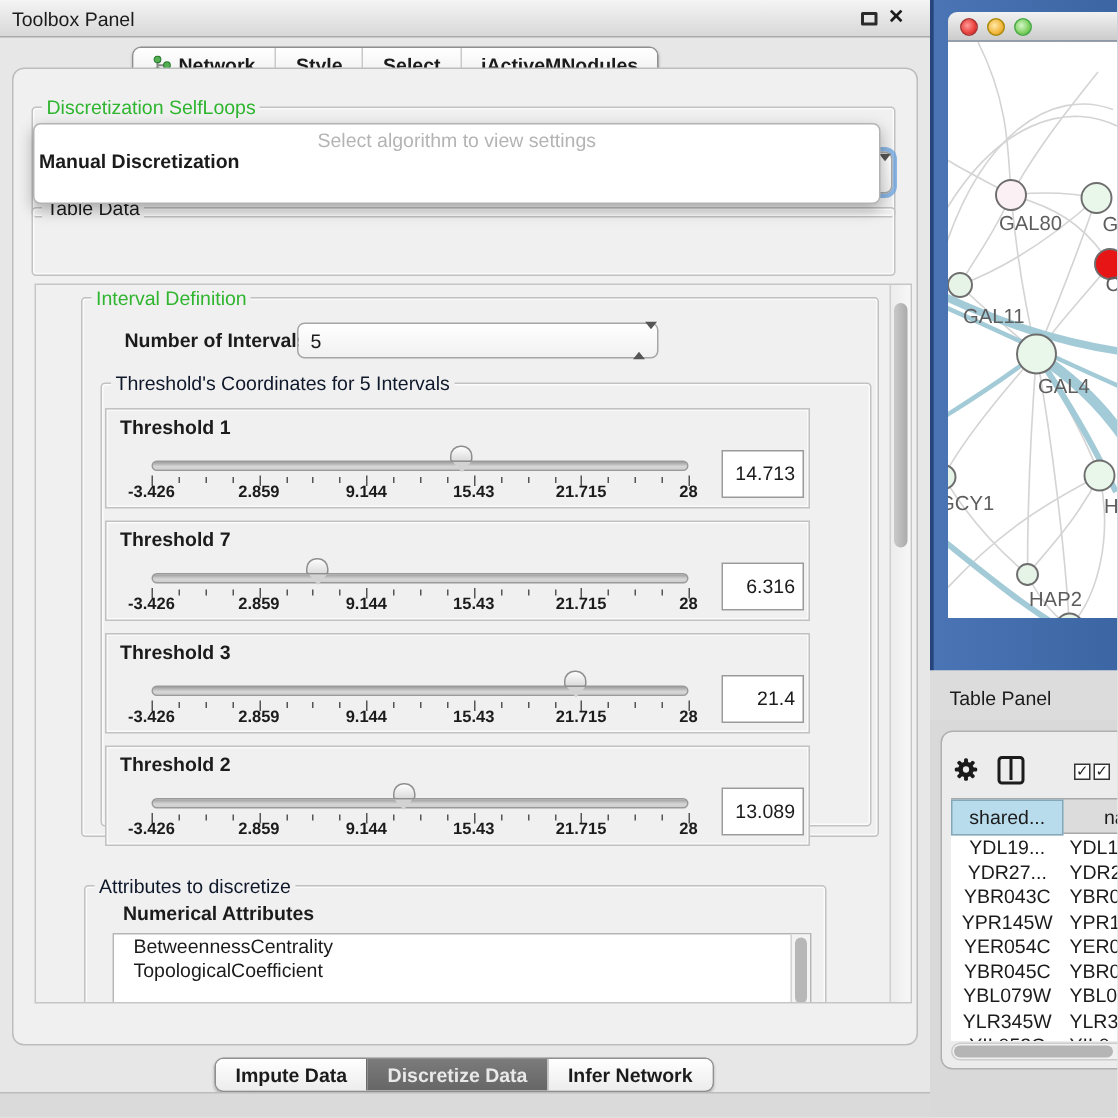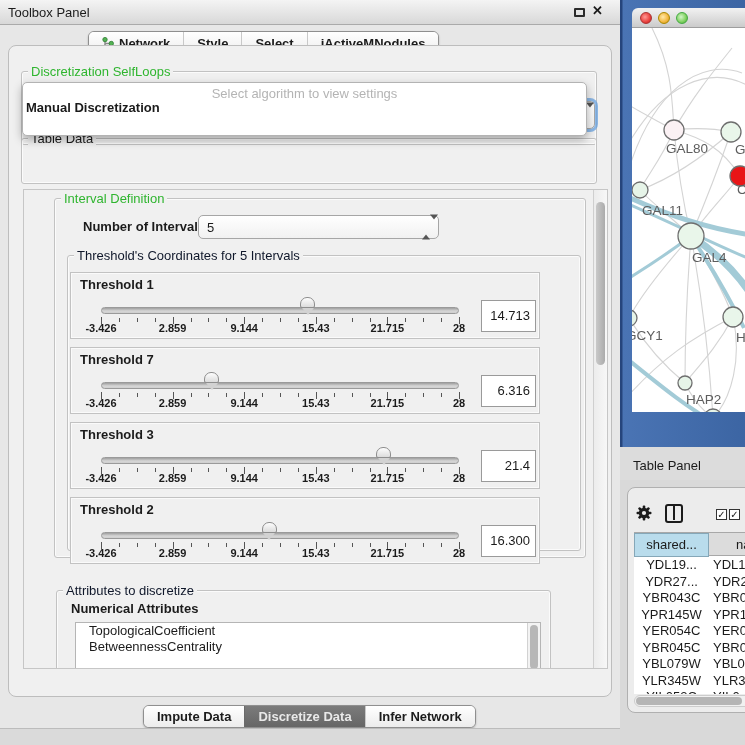--- a/index.html
+++ b/index.html
@@ -74,21 +74,21 @@
   .tick { position:absolute; width:1px; background:#555; }
   .tick-label { position:absolute; top:49px; transform:translateX(-50%); font-size:11px; font-weight:bold; }
   .thumb { position:absolute; top:24px; width:15px; height:11px; border:1px solid #8e8e8e;
     border-radius:7px 7px 2px 2px; background:linear-gradient(#fdfdfd,#dcdcdc); }
   .thumb::after { content:""; position:absolute; left:0.5px; top:10px; width:0; height:0;
     border-left:6px solid transparent; border-right:6px solid transparent; border-top:7px solid #d2d2d2; }
   .value-box { position:absolute; left:410px; top:27px; width:55px; height:32px; background:#fff;
     border:1px solid #9a9a9a; text-align:right; line-height:30px; padding-right:5px; }
 
   #attr-group { left:32px; top:400px; width:495px; height:200px; }
-  #attr-list-title { left:14px; top:10px; font-weight:bold; }
+  #attr-list-title { left:25px; top:10px; font-weight:bold; }
   #attr-list { left:18px; top:31px; width:466px; height:140px; background:#fff; border:1px solid #b5b5b5; }
   .attr-item { padding-left:13px; height:16px; line-height:16px; }
   #attr-scrollbar { position:absolute; right:0; top:0; width:13px; height:100%;
     background:#f3f3f3; border-left:1px solid #d2d2d2; }
   #attr-thumb { position:absolute; left:2px; top:2px; width:8px; height:44px;
     background:#b7b7b7; border-radius:4px; }
 
   #apply-btn { left:253px; top:672px; width:64px; height:21px; background:linear-gradient(#ffffff,#e9e9e9);
     border:1px solid #9a9a9a; border-radius:10px; text-align:center; line-height:19px; }
 
@@ -318,33 +318,33 @@
                   <div class="tick" style="left: 352.2px; top: 45px; height: 4px;"></div>
                   <div class="tick" style="left: 370.1px; top: 45px; height: 4px;"></div>
                   <div class="tick" style="left: 388px; top: 44px; height: 7px;"></div>
                   <span class="tick-label" style="left: 30px;">-3.426</span>
                   <span class="tick-label" style="left: 101.6px;">2.859</span>
                   <span class="tick-label" style="left: 173.2px;">9.144</span>
                   <span class="tick-label" style="left: 244.8px;">15.43</span>
                   <span class="tick-label" style="left: 316.4px;">21.715</span>
                   <span class="tick-label" style="left: 388px;">28</span>
                   <div class="thumb" style="left: 190.757px;"></div>
-                  <div class="value-box">16.300</div>
+                  <div class="value-box">13.089</div>
                 </div>
               </div>
           </div>
         </div>
 
         <div id="attr-group" class="group">
           <span class="group-title t-blue">Attributes to discretize</span>
           <span id="attr-list-title" class="abs">Numerical Attributes</span>
           <div id="attr-list" class="abs">
             <div id="attr-items">
+                <div class="attr-item">BetweennessCentrality</div>
                 <div class="attr-item">TopologicalCoefficient</div>
-                <div class="attr-item">BetweennessCentrality</div>
               </div>
             <div id="attr-scrollbar">
               <div id="attr-thumb"></div>
             </div>
           </div>
         </div>
 
         <div id="vp-scrollbar" class="abs">
           <div id="vp-thumb" class="abs"></div>
         </div>

